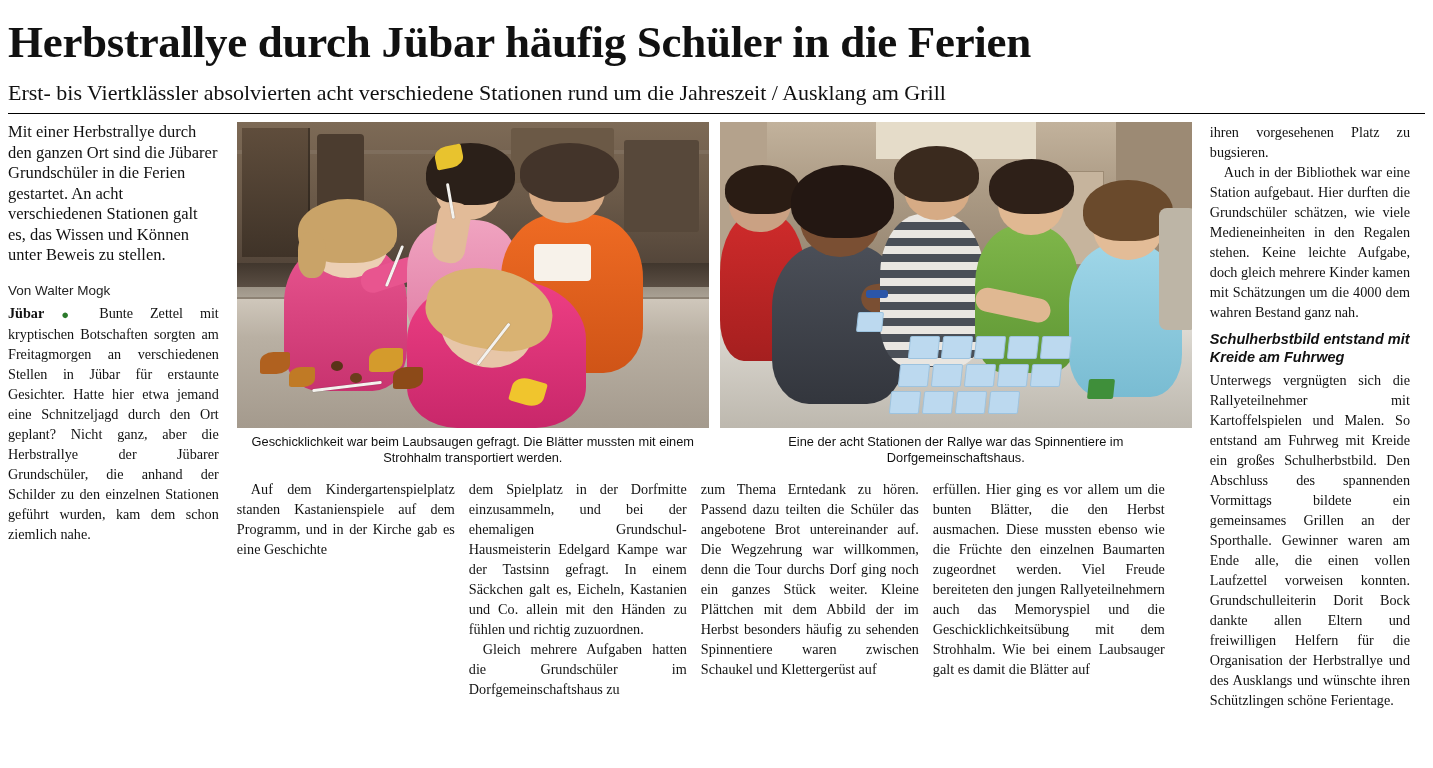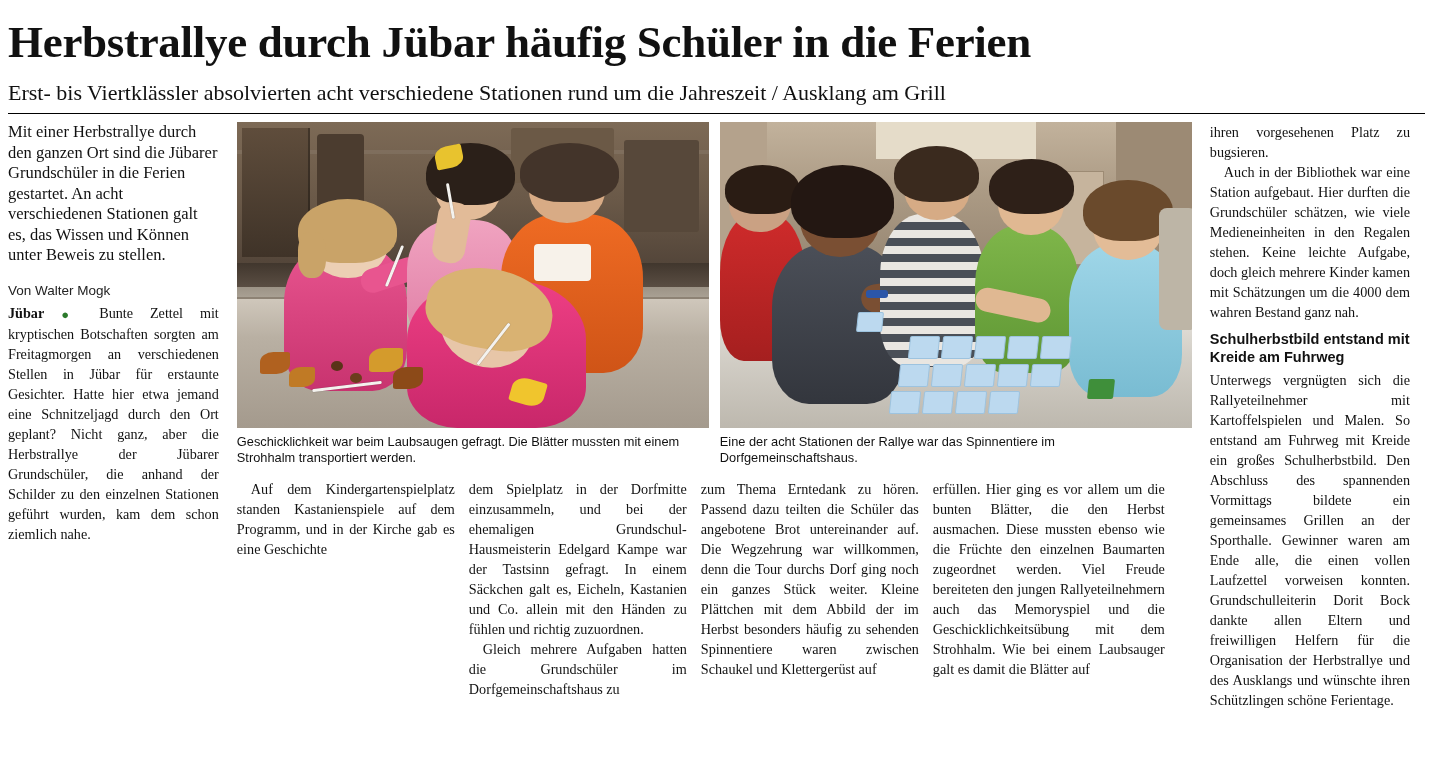--- a/index.html
+++ b/index.html
@@ -92,39 +92,41 @@
     position: relative;
     overflow: hidden;
     background: #3a3128;
   }
   .caption {
     font-family: "Liberation Sans", sans-serif;
     font-size: 12.8px;
     line-height: 15.5px;
     margin-top: 6px;
     color: #111;
+    text-align: center;
   }
   .lower-cols {
     display: flex;
     margin-top: 14px;
     gap: 0;
   }
   .lower-col {
     width: 232px;
     padding-right: 14px;
     box-sizing: border-box;
   }
   .lower-col:last-child { padding-right: 0; }
   .subhead-inline {
     font-family: "Liberation Sans", sans-serif;
     font-weight: bold;
     font-size: 14.5px;
     line-height: 17.5px;
     margin: 9px 0 4px 0;
     color: #111;
+    font-style: italic;
   }
 
   
   .p1-bg {
     position: absolute; inset: 0;
     background:
       linear-gradient(180deg, #6d5b48 0%, #5a4a3b 18%, #4a3d31 30%, #3d332a 45%, #6e6054 60%, #8d8176 100%);
   }
   .p1-wall {
     position: absolute; left: 0; top: 0; width: 100%; height: 46%;

